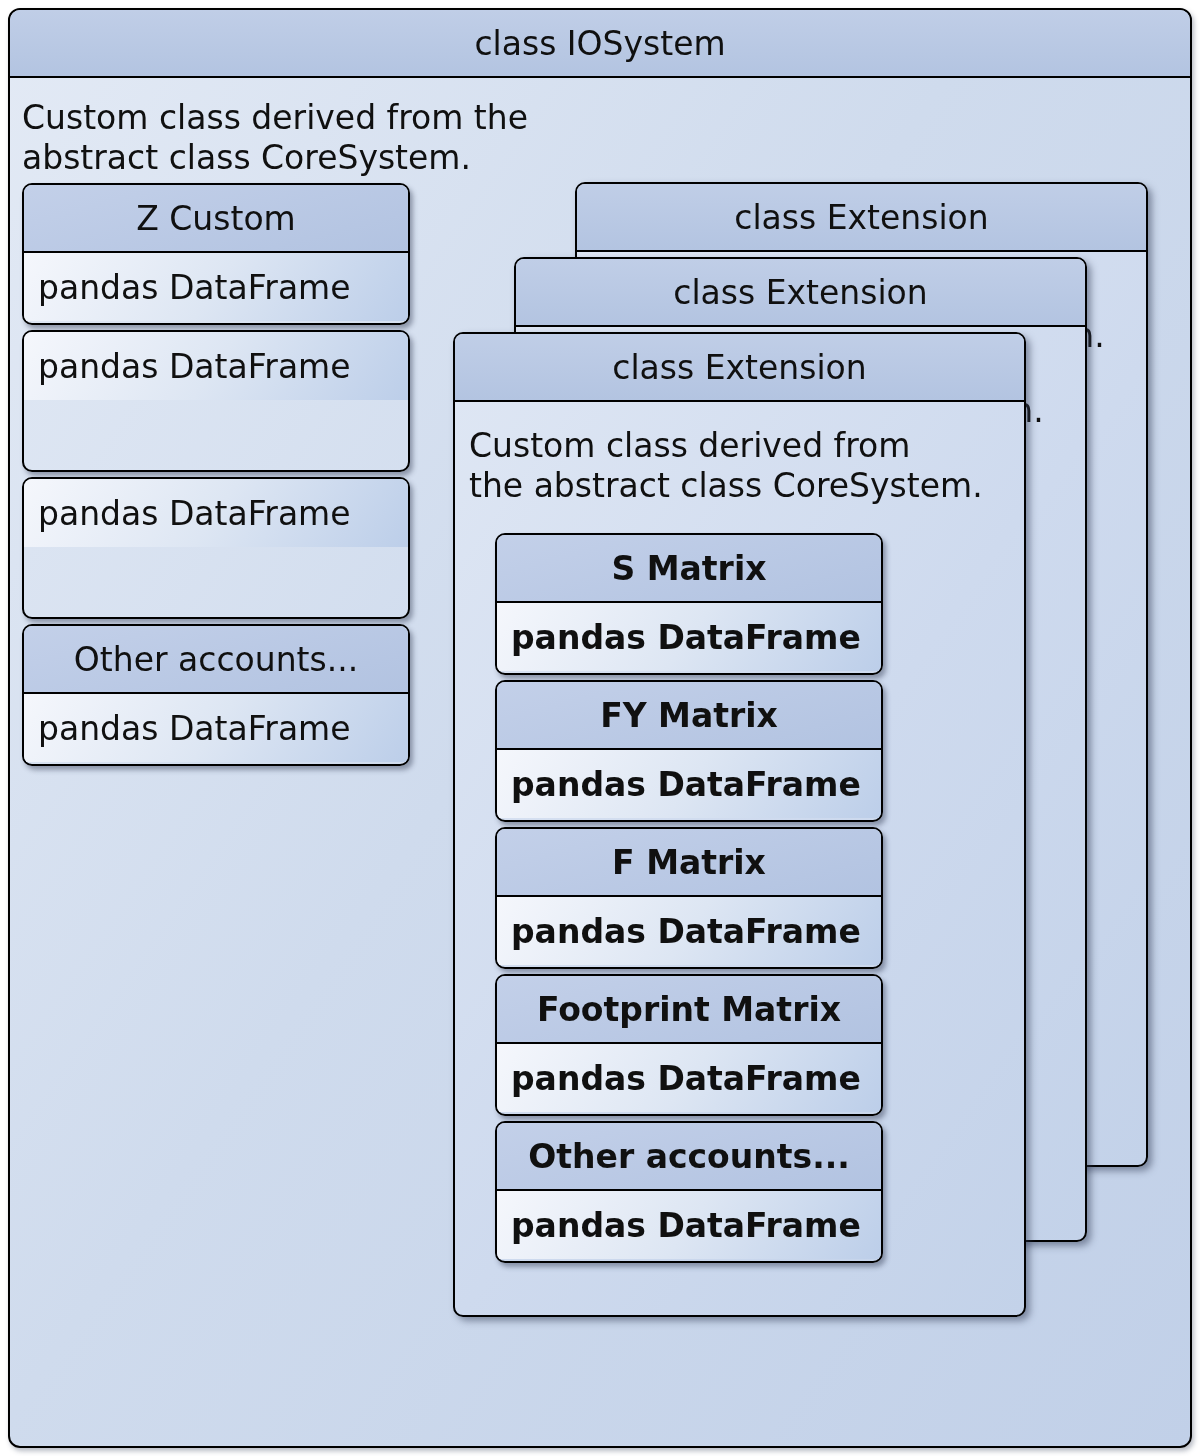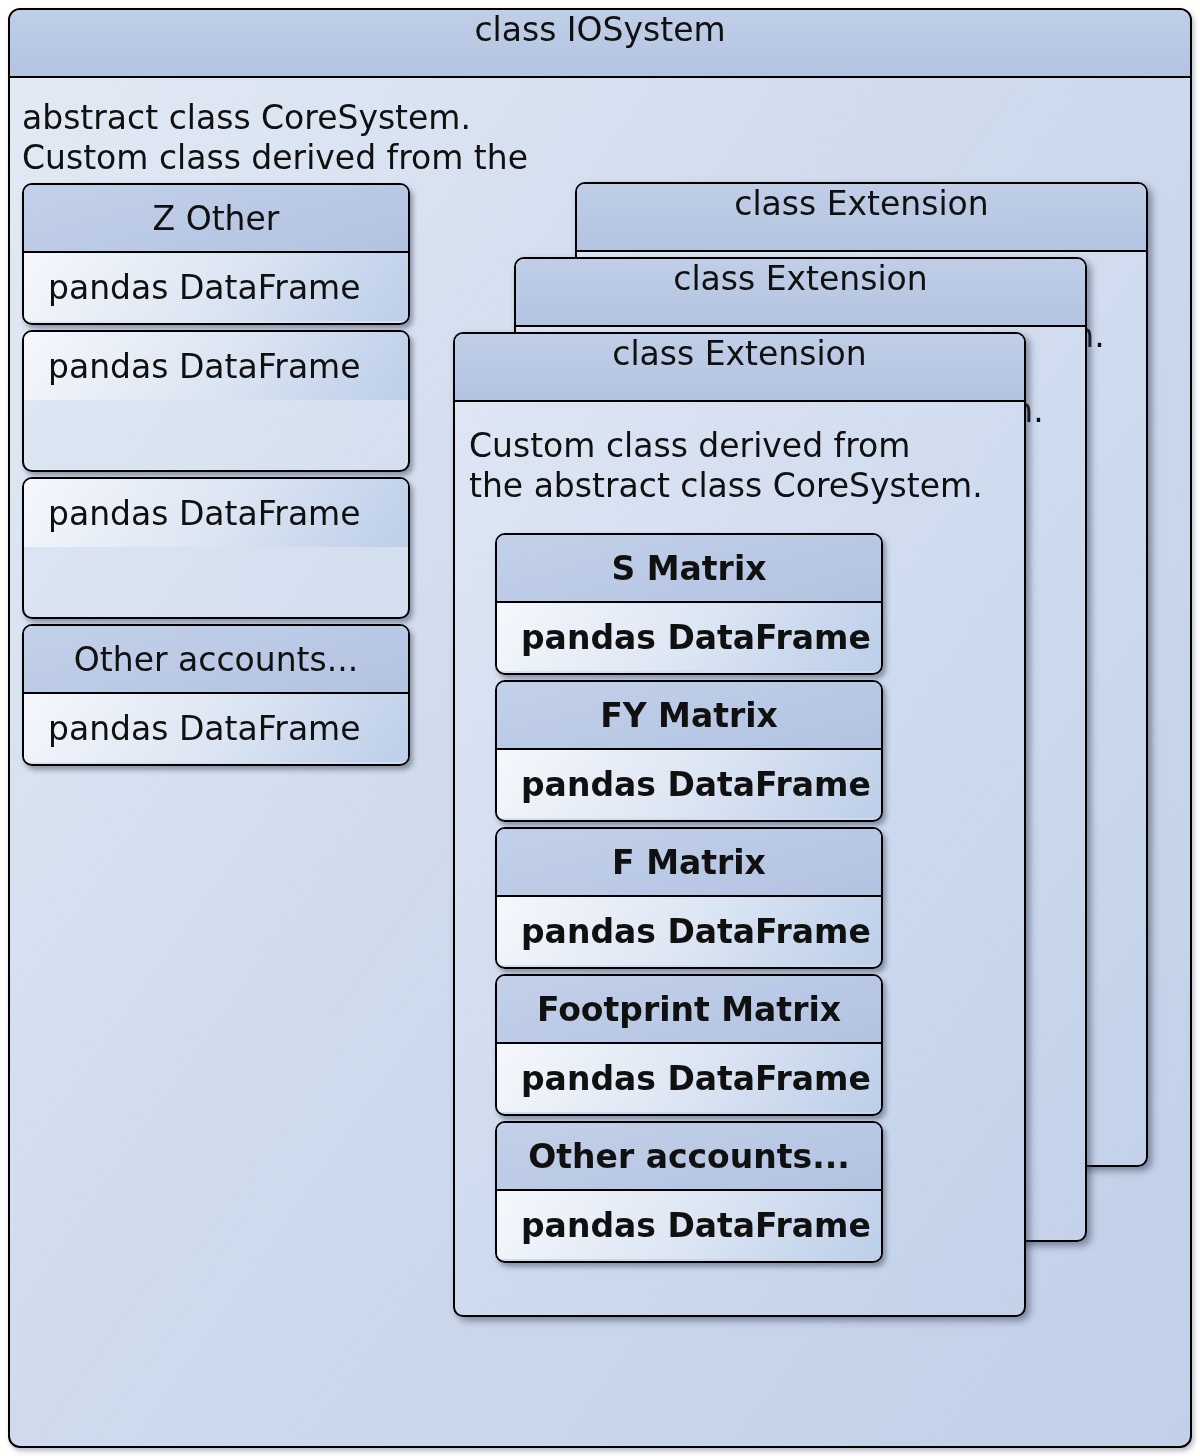--- a/index.html
+++ b/index.html
@@ -23,20 +23,21 @@
     border-radius: 12px;
     overflow: hidden;
     background: linear-gradient(125deg, #e3eaf5 0%, #cfdbed 45%, #c1d0e8 100%);
     box-shadow: 2px 3px 5px rgba(50,60,85,0.35);
   }
   .box-hdr {
     height: 68px;
     border-bottom: 2px solid #000;
     background: linear-gradient(180deg, #c0cee7 0%, #b3c4e1 100%);
     display: flex;
+    align-items: center;
     justify-content: center;
     font-size: 33px;
     white-space: nowrap;
   }
   .desc {
     font-size: 33px;
     line-height: 40px;
     white-space: nowrap;
   }
   .outer-desc {
@@ -63,21 +64,21 @@
     align-items: center;
     justify-content: center;
     font-size: 33px;
     white-space: nowrap;
   }
   .m-bdy {
     height: 68px;
     background: linear-gradient(125deg, #f5f7fc 0%, #dde6f3 50%, #bccee9 100%);
     display: flex;
     align-items: center;
-    padding-left: 24px;
+    padding-left: 14px;
     font-size: 33px;
     white-space: nowrap;
   }
 
   
   .ext {
     position: absolute;
     width: 573px; height: 985px;
     border: 2px solid #000;
     border-radius: 10px;
@@ -100,27 +101,27 @@
 </head>
 <body>
 
 <div class="page">
 
   <div class="outer">
     <div class="box-hdr">
       <span>class IOSystem</span>
     </div>
     <div class="desc outer-desc">
+      <div>Custom class derived from the</div>
       <div>abstract class CoreSystem.</div>
-      <div>Custom class derived from the</div>
     </div>
 
     <div class="stack stack-left">
       <div class="matrix">
-        <div class="m-hdr">Z Other</div>
+        <div class="m-hdr">Z Custom</div>
         <div class="m-bdy">pandas DataFrame</div>
       </div>
       <div class="matrix">
         <div class="m-bdy">pandas DataFrame</div>
       </div>
       <div class="matrix">
         <div class="m-bdy">pandas DataFrame</div>
       </div>
       <div class="matrix">
         <div class="m-hdr">Other accounts...</div>

